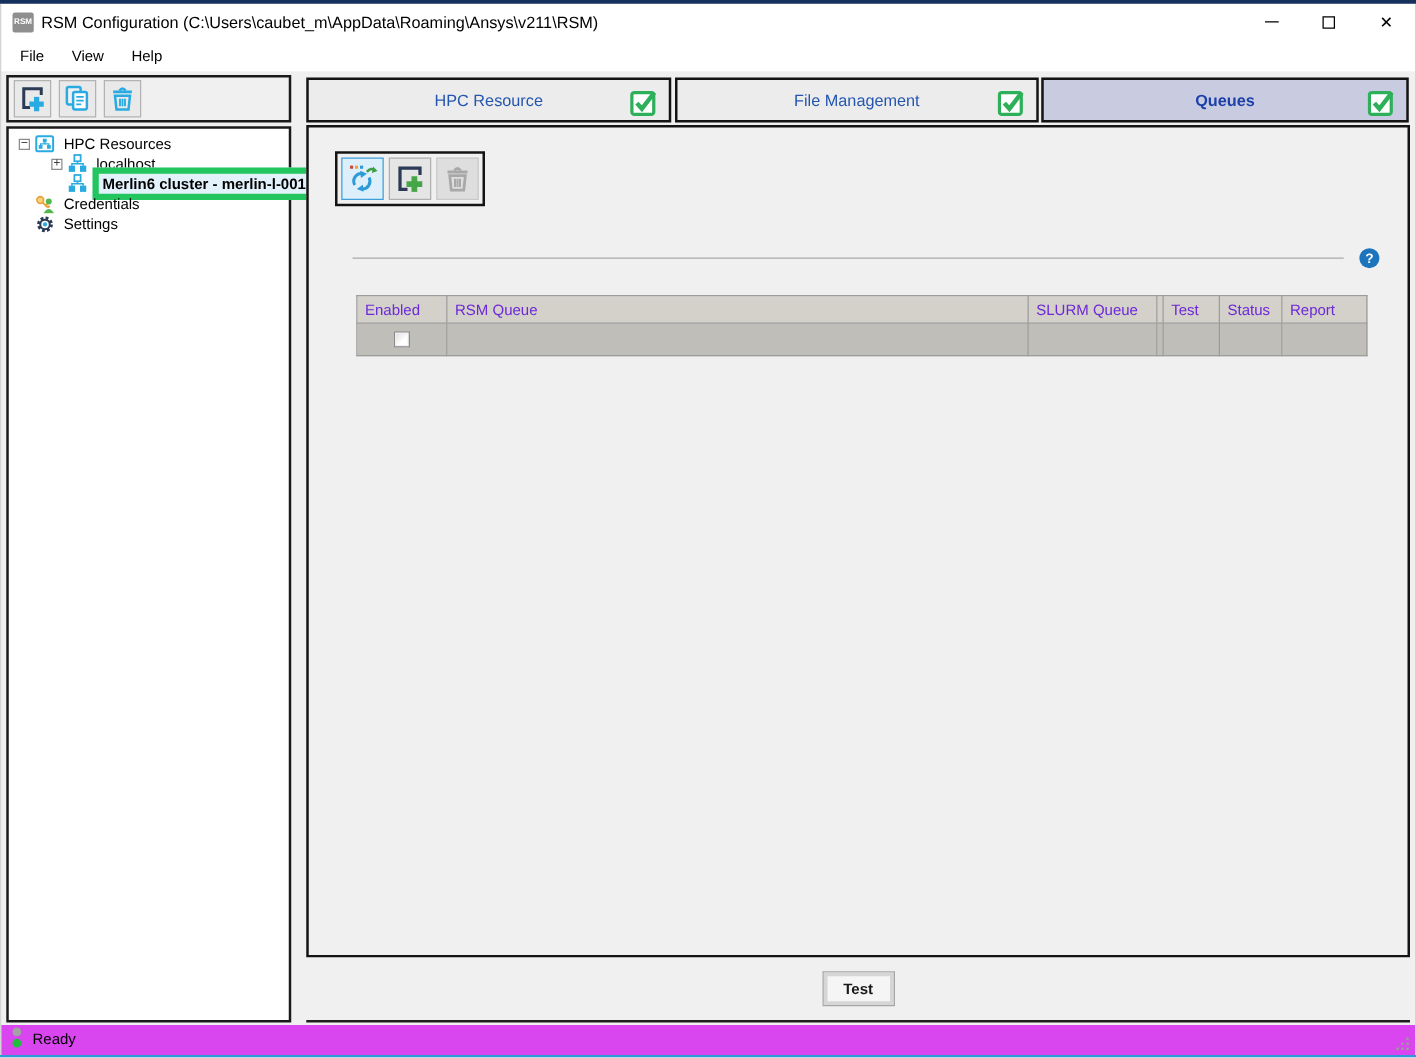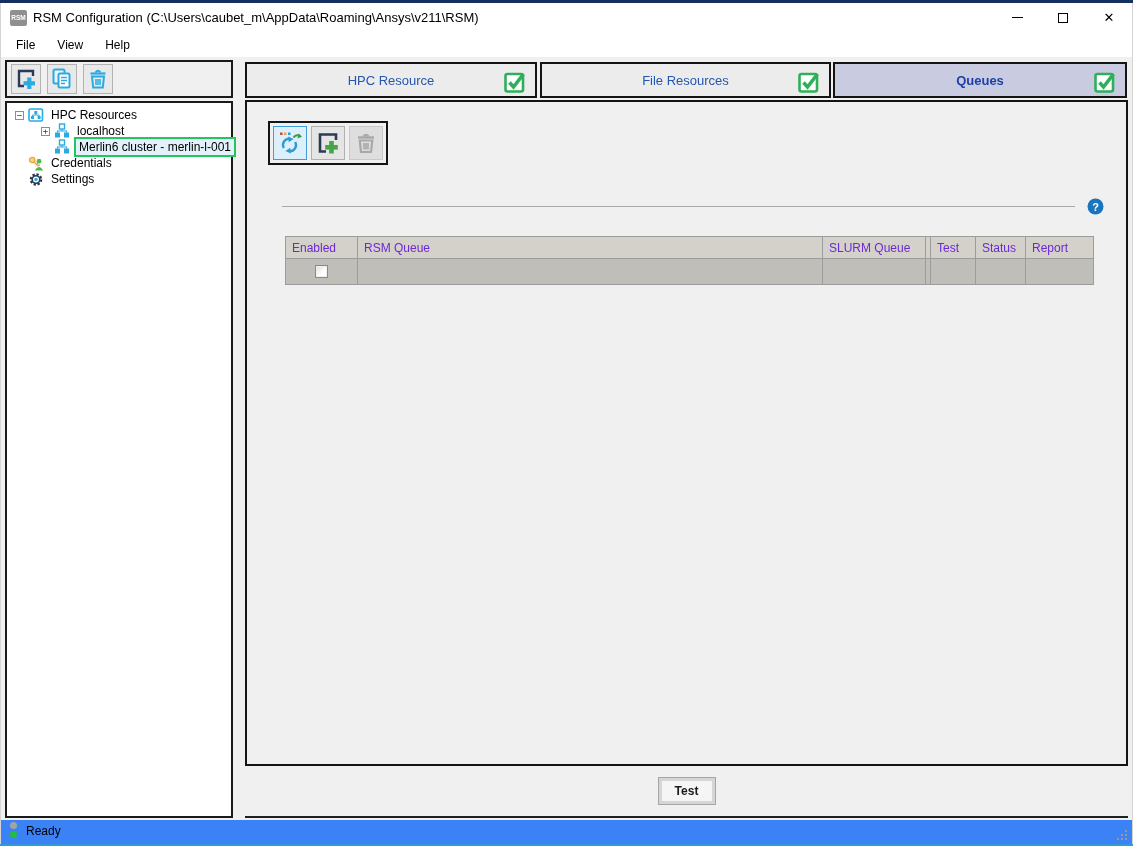--- a/index.html
+++ b/index.html
@@ -28,21 +28,21 @@
   .left-toolbar { position:absolute; left:5px; top:60px; width:228px; height:38px; border:2px solid #1a1a1a; background:#f0f0f0; display:flex; align-items:center; gap:6px; padding:0 4px; }
   .lt-btn { width:30px; height:30px; background:#e9e9e9; border:1px solid #b3b3b3; display:flex; align-items:center; justify-content:center; }
   .tree-box { position:absolute; left:5px; top:101px; width:228px; height:717px; border:2px solid #1a1a1a; background:#ffffff; padding-top:4px; }
   .titem { display:flex; align-items:center; height:16px; font-size:12px; color:#000; white-space:nowrap; }
   .titem .expander { width:9px; height:9px; border:1px solid #8c8c8c; background:#fff; font-size:9px; line-height:7px; text-align:center; color:#404040; margin-right:4px; flex:none; font-family:"DejaVu Sans Mono",monospace; }
   .titem .exp-blank { width:9px; height:9px; margin-right:4px; flex:none; border:none; background:transparent; }
   .lvl0 { padding-left:8px; }
   .lvl1 { padding-left:34px; }
   .ticon { width:16px; height:16px; margin-right:4px; flex:none; display:flex; align-items:center; justify-content:center; }
   .tlabel { padding:1px 3px; }
-  .tlabel.selected { background:#e3f1fb; border:2px solid #22c55e; }
+  .tlabel.selected { background:#e3f1fb; border:5px solid #22c55e;font-weight:bold; }
 
   
   .tab { position:absolute; top:62px; height:36px; border:2px solid #141414; background:#ececec; display:flex; align-items:center; justify-content:center; }
   .tab-label { font-size:13px; color:#2456b0; }
   .tab.active { background:#c9cce0; }
   .tab.active .tab-label { font-weight:bold; color:#1d3faa; }
   .tab .check { position:absolute; right:8px; top:6px; }
   #tab-0 { left:245px; width:292px; }
   #tab-1 { left:540px; width:291px; }
   #tab-2 { left:833px; width:294px; }
@@ -69,21 +69,21 @@
   .col-test { width:45px; }
   .col-status { width:50px;margin-top:44px; }
   .col-report { width:68px; }
   .chk { width:13px; height:13px; margin:0 auto; background:linear-gradient(135deg,#dcdcdc,#ffffff 60%); border:1px solid #8a8a8a; box-shadow:inset 0 0 0 1px #efefef; }
 
   
   .apply-strip { position:absolute; left:245px; top:766px; width:883px; height:52px; background:#f0f0f0; border-bottom:2px solid #1f1f1f; display:flex; align-items:center; justify-content:center; }
   .apply-btn { width:58px; height:28px; background:#f5f5f5; border:1px solid #a5a5a5; box-shadow:inset 0 0 0 3px #d6d6d6; font-size:12px; font-weight:bold; color:#1a1a1a; font-family:inherit; }
 
   
-  .statusbar { position:absolute; left:1px; right:1px; bottom:2px; height:24px; background:#3b82f6; }
+  .statusbar { position:absolute; left:1px; right:1px; bottom:2px; height:24px; background:#d946ef; }
   .dot { position:absolute; left:9px; width:7px; height:7px; border-radius:50%; }
   .dot-gray { top:2px; background:#a3a3a3; }
   .dot-green { top:11px; background:#1fbf3a; }
   .status-text { position:absolute; left:25px; top:4px; font-size:12px; color:#000; }
   .grip { position:absolute; right:5px; bottom:4px; width:2px; height:2px; background:#9a9a9a;
           box-shadow:-4px 0 #9a9a9a,-8px 0 #9a9a9a,0 -4px #9a9a9a,-4px -4px #9a9a9a,0 -8px #9a9a9a; }
   svg { display:block; }
 </style>
 </head>
 <body>
@@ -212,21 +212,21 @@
 <div class="tab" id="tab-0">
   <span class="tab-label">HPC Resource</span>
   <span class="check">
     <svg width="23" height="23" viewBox="0 0 23 23">
         <rect x="1.5" y="4" width="17.5" height="17.5" rx="2" fill="#fff" stroke="#2eb05a" stroke-width="2.6"></rect>
         <path d="M5.5 12.5 L9.5 17 L19.5 4" fill="none" stroke="#2eb05a" stroke-width="3.6"></path>
       </svg>
   </span>
 </div>
 <div class="tab" id="tab-1">
-  <span class="tab-label">File Resources</span>
+  <span class="tab-label">File Management</span>
   <span class="check">
     <svg width="23" height="23" viewBox="0 0 23 23">
         <rect x="1.5" y="4" width="17.5" height="17.5" rx="2" fill="#fff" stroke="#2eb05a" stroke-width="2.6"></rect>
         <path d="M5.5 12.5 L9.5 17 L19.5 4" fill="none" stroke="#2eb05a" stroke-width="3.6"></path>
       </svg>
   </span>
 </div>
 <div class="tab active" id="tab-2">
   <span class="tab-label">Queues</span>
   <span class="check">

